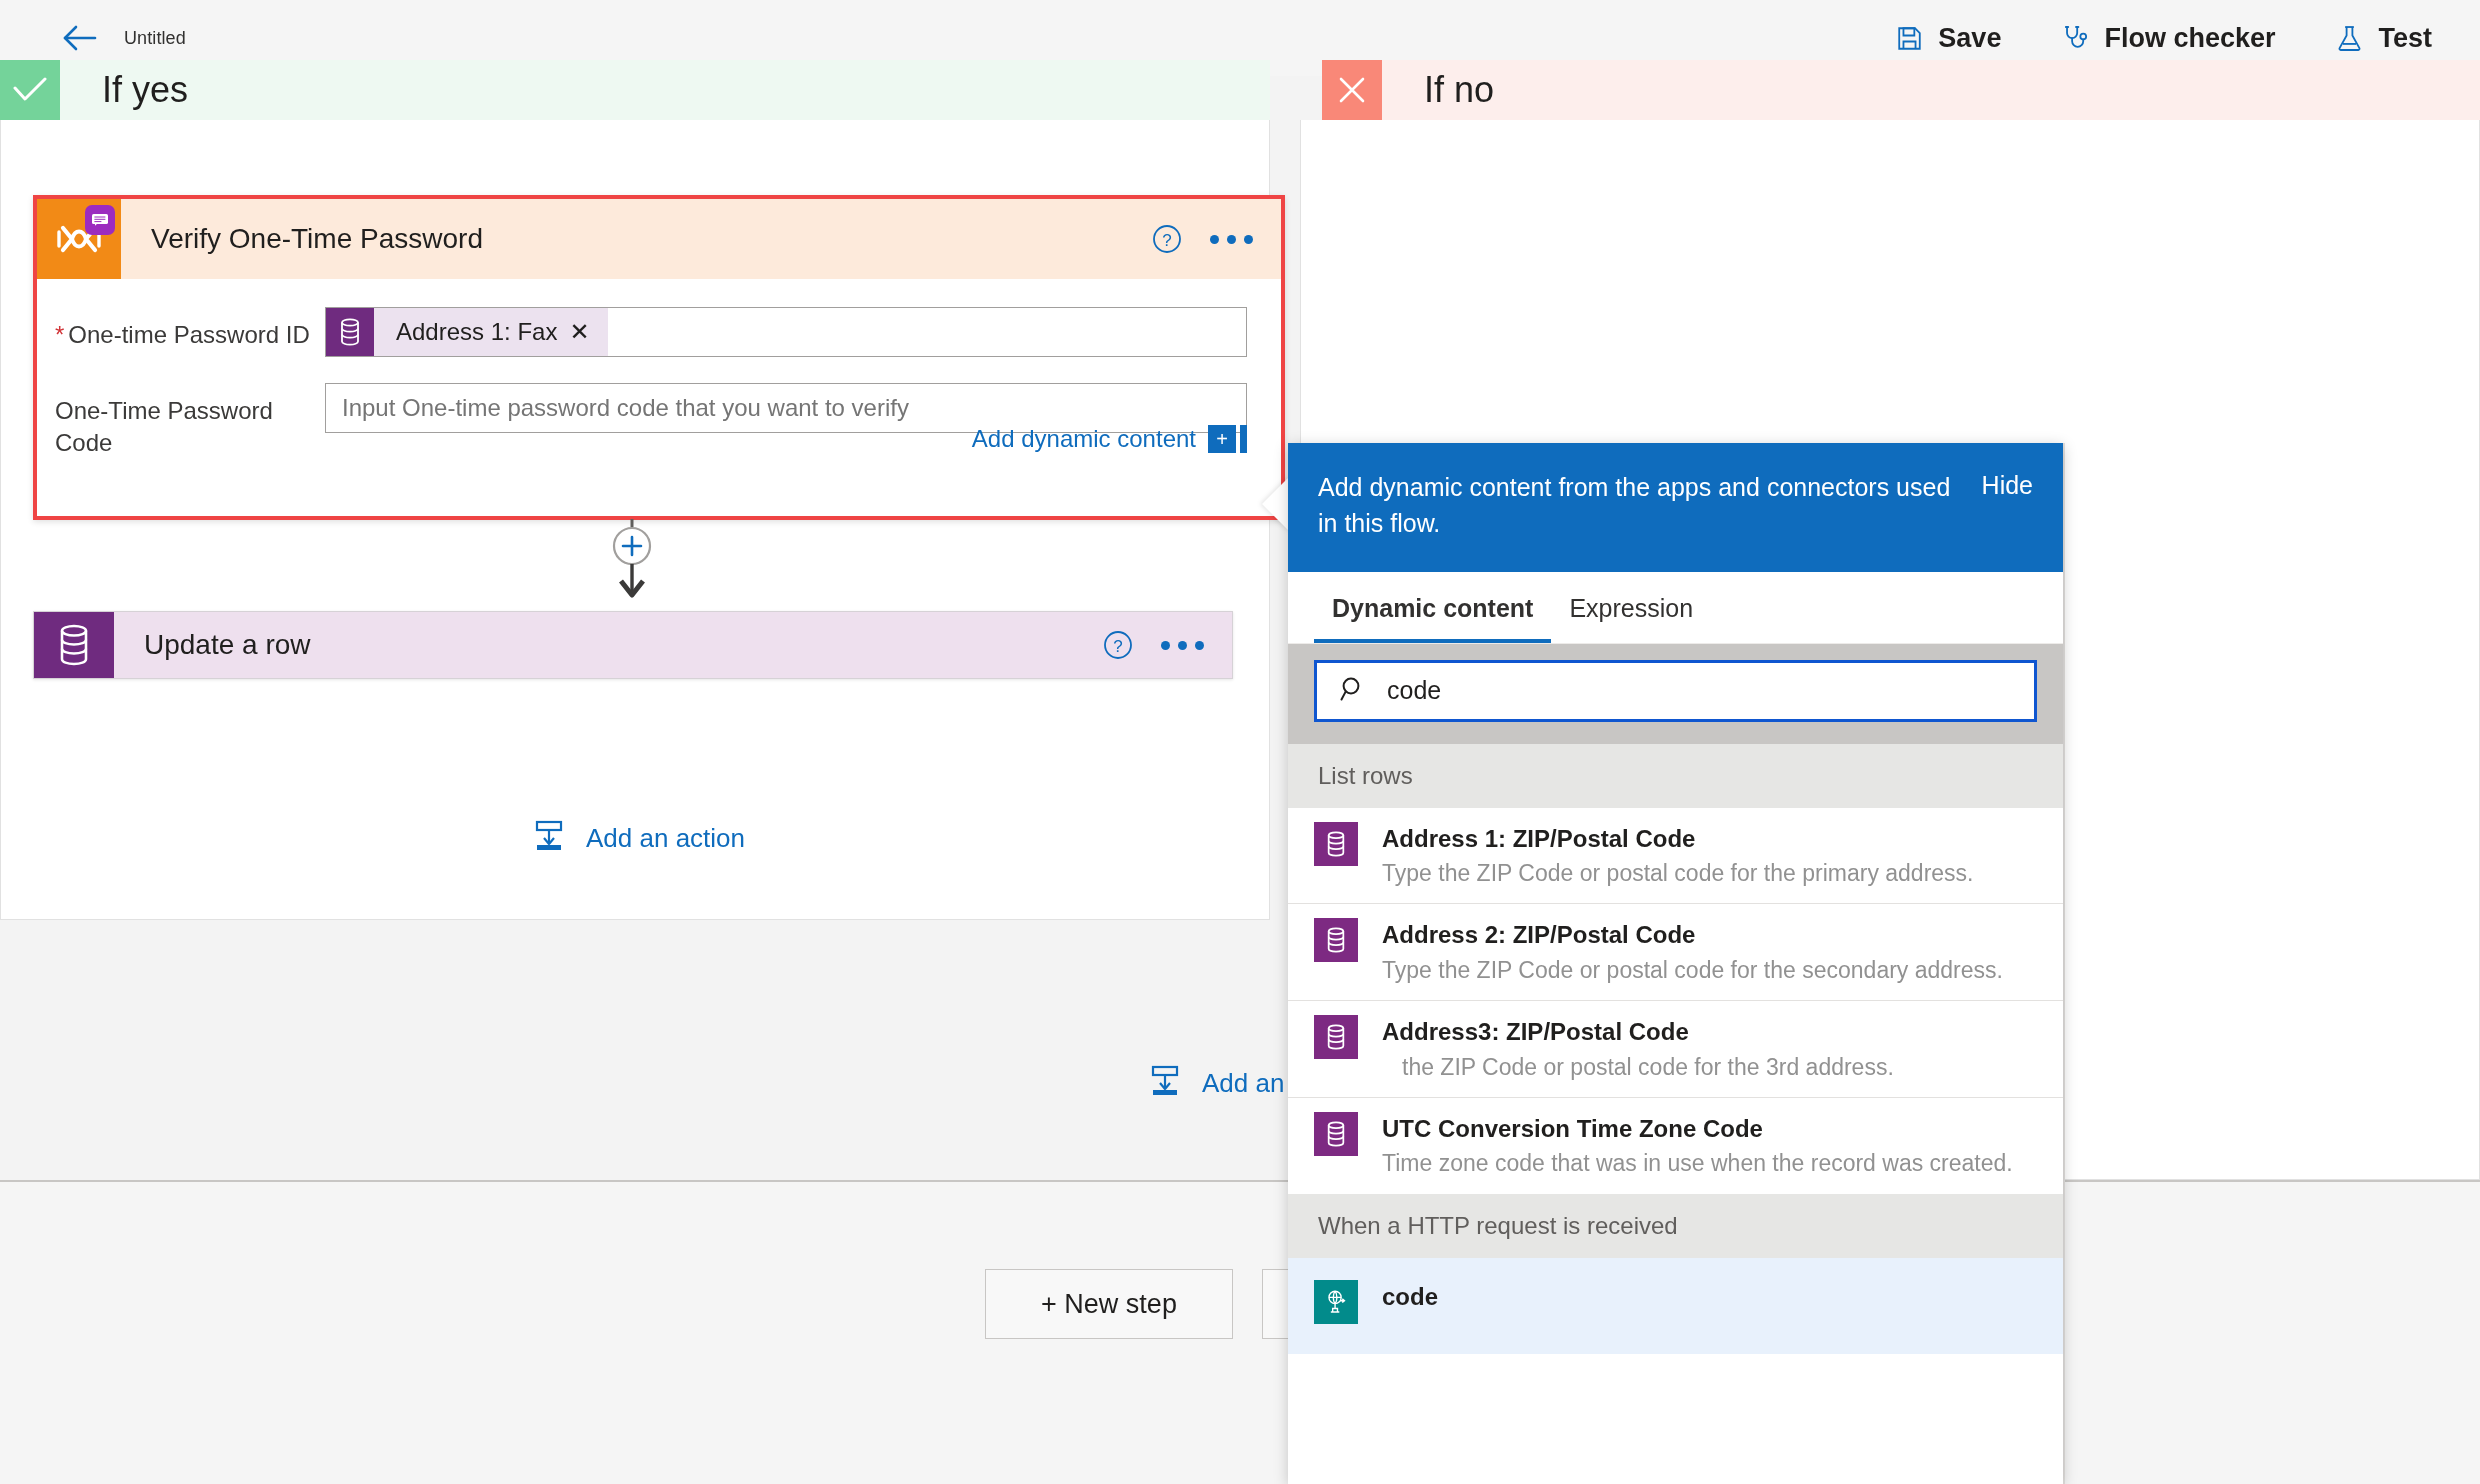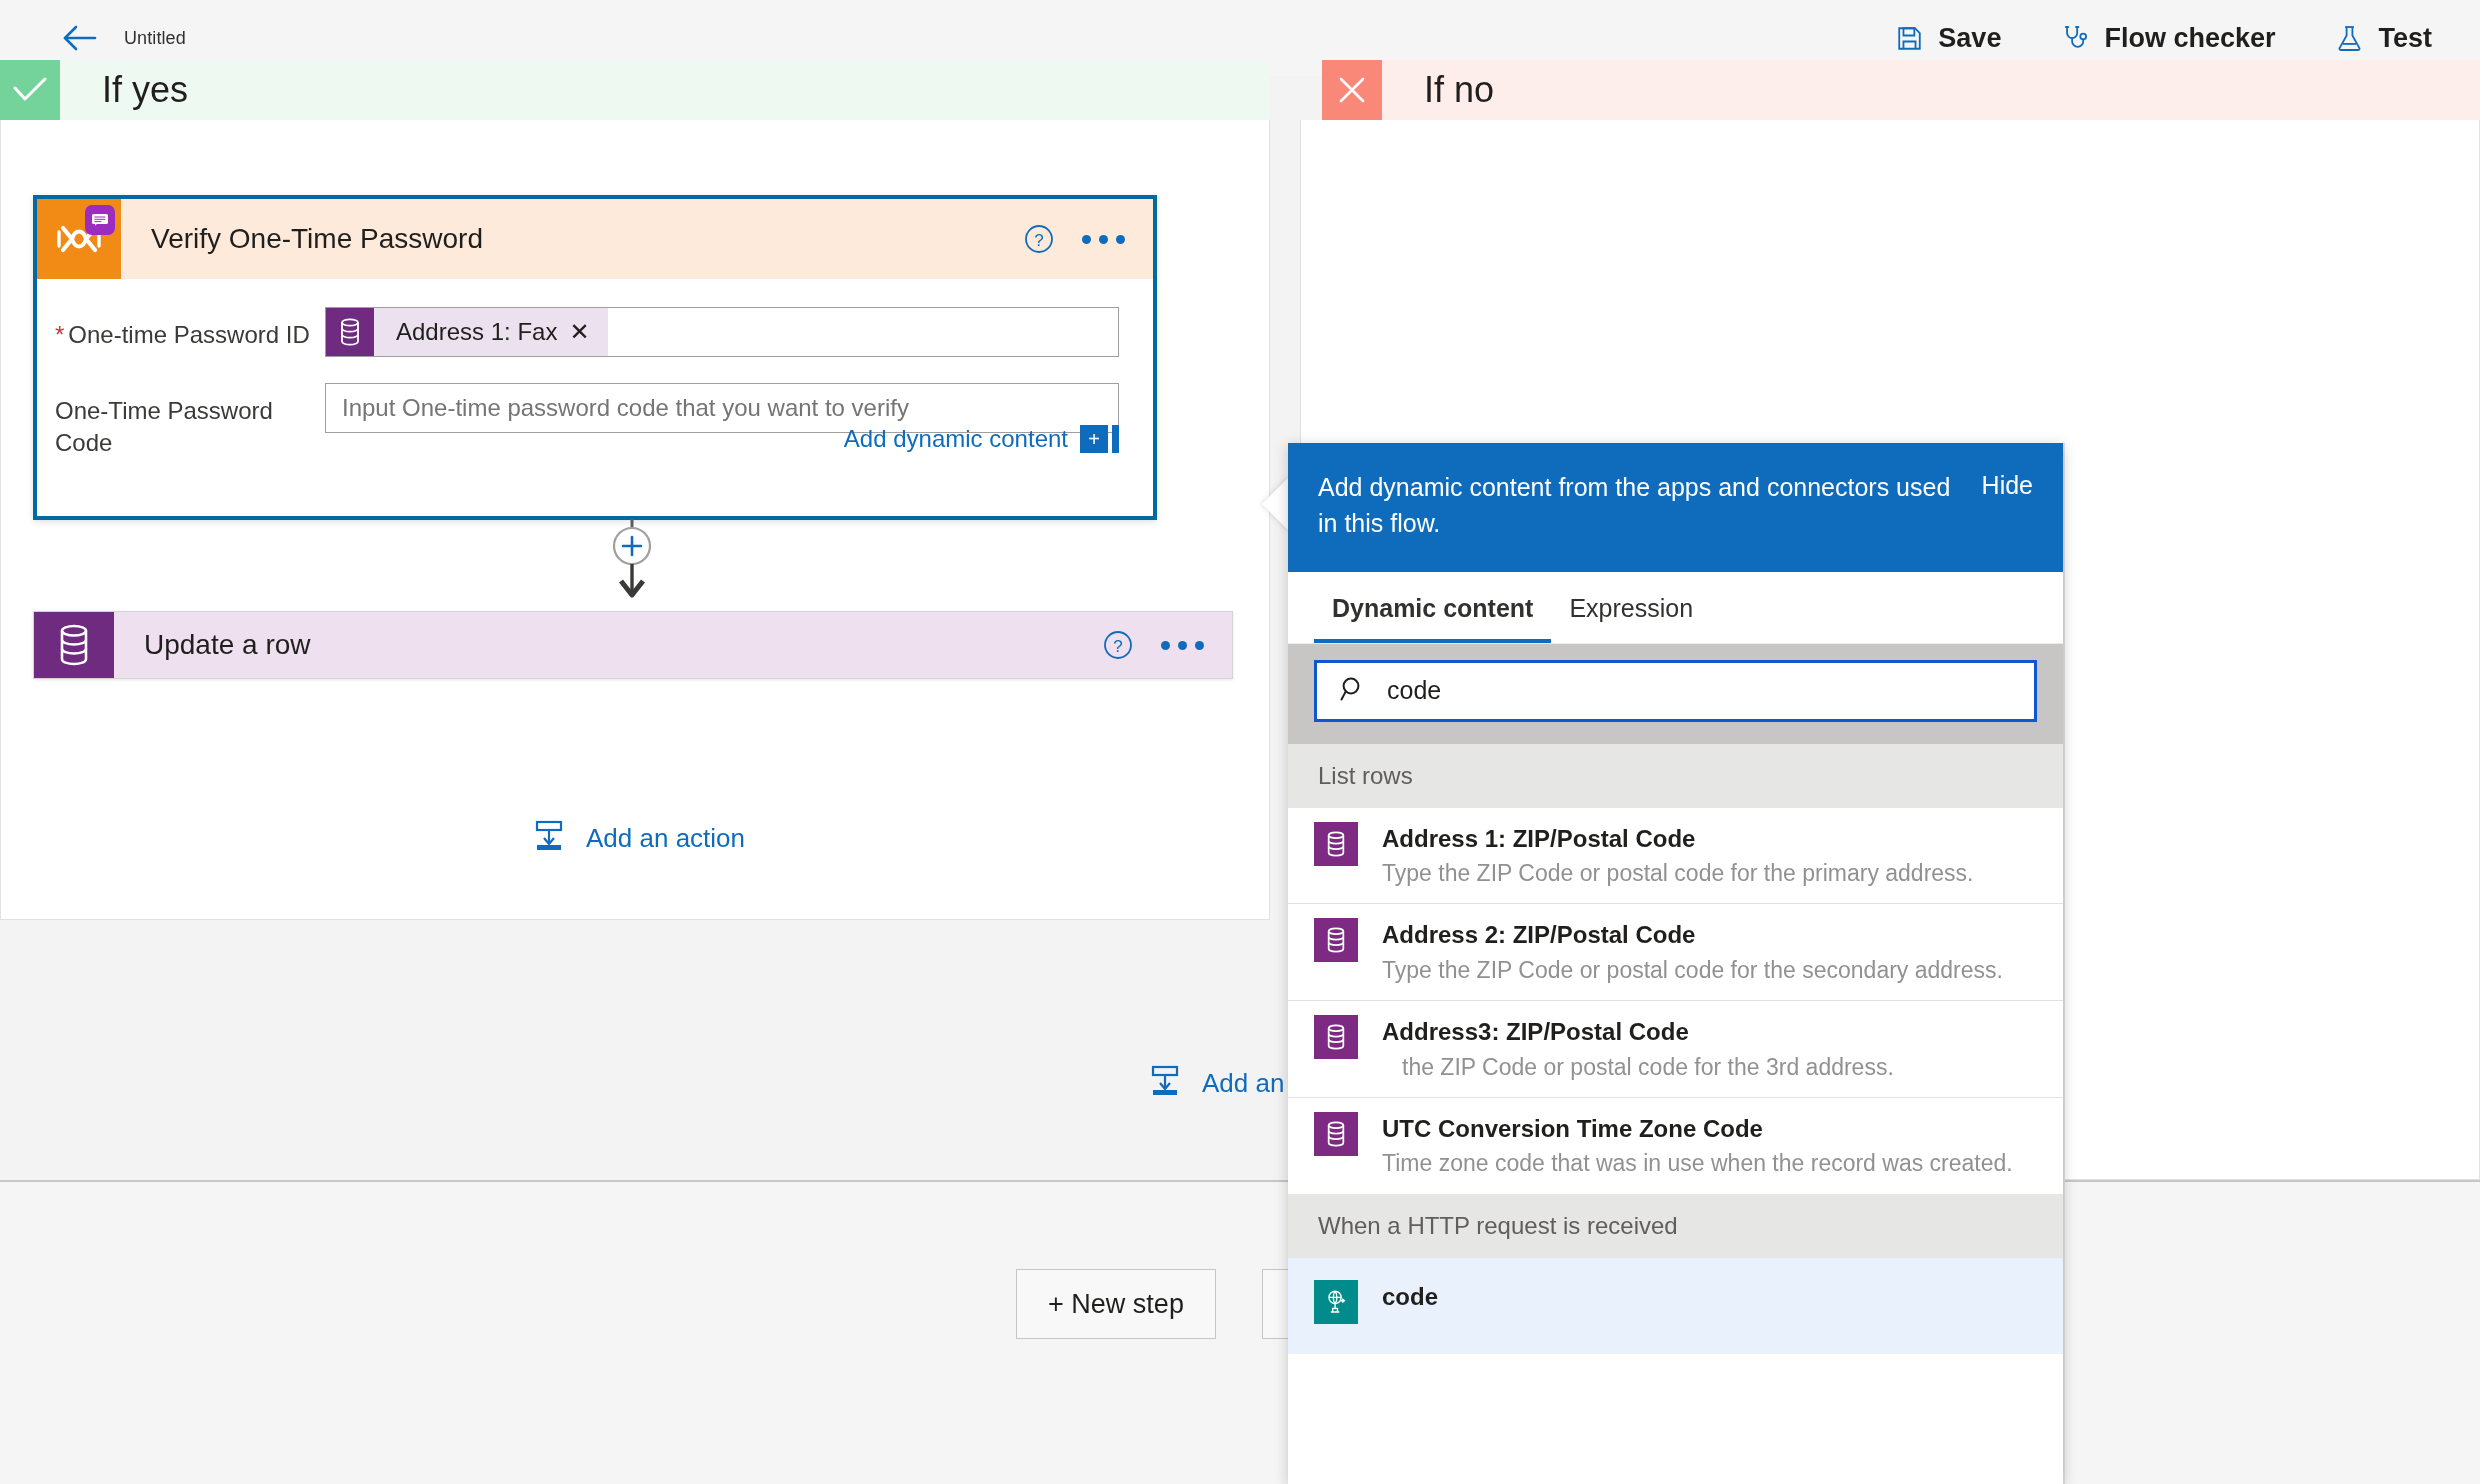--- a/index.html
+++ b/index.html
@@ -56,22 +56,22 @@
 
   .branch-body {
     position: absolute; background: #ffffff;
     border: 1px solid #e1e1e1; border-top: none;
   }
   #yes-body { left: 0; top: 120px; width: 1270px; height: 800px; }
   #no-body  { left: 1300px; top: 120px; width: 1180px; height: 1060px; }
 
   
   .card-verify {
-    position: absolute; left: 33px; top: 195px; width: 1124px;
-    border: 4px solid #0369a1; background: #ffffff;
+    position: absolute; left: 33px; top: 195px; width: 1252px;
+    border: 4px solid #ef4444; background: #ffffff;
     box-shadow: 0 2px 6px rgba(0,0,0,.12);
   }
   .card-verify .vhead {
     display: flex; align-items: stretch; height: 80px;
     background: #fdeadb;
   }
   .vicon {
     position: relative; width: 84px; background: #f28a16;
     display: flex; align-items: center; justify-content: center;
   }
@@ -157,21 +157,21 @@
   .bottom-zone {
     position: absolute; left: 0; top: 1180px; width: 2480px; height: 304px;
     background: #f5f5f5; border-top: 2px solid #c8c6c4;
   }
   .btn-step {
     position: absolute; height: 70px;
     border: 1px solid #c8c6c4; background: #f8f8f8;
     display: flex; align-items: center; justify-content: center;
     font-size: 27px; color: #201f1e; cursor: pointer;
   }
-  #btn-new-step { left: 1016px; top: 1269px; width: 200px; }
+  #btn-new-step { left: 985px; top: 1269px; width: 248px; }
   #btn-save-draft { left: 1262px; top: 1269px; width: 240px; }
 
   
   .flyout {
     position: absolute; left: 1288px; top: 443px; width: 775px; height: 1041px;
     background: #ffffff;
     box-shadow: 0 3px 14px rgba(0,0,0,.20);
     display: flex; flex-direction: column;
     overflow: hidden;
   }

